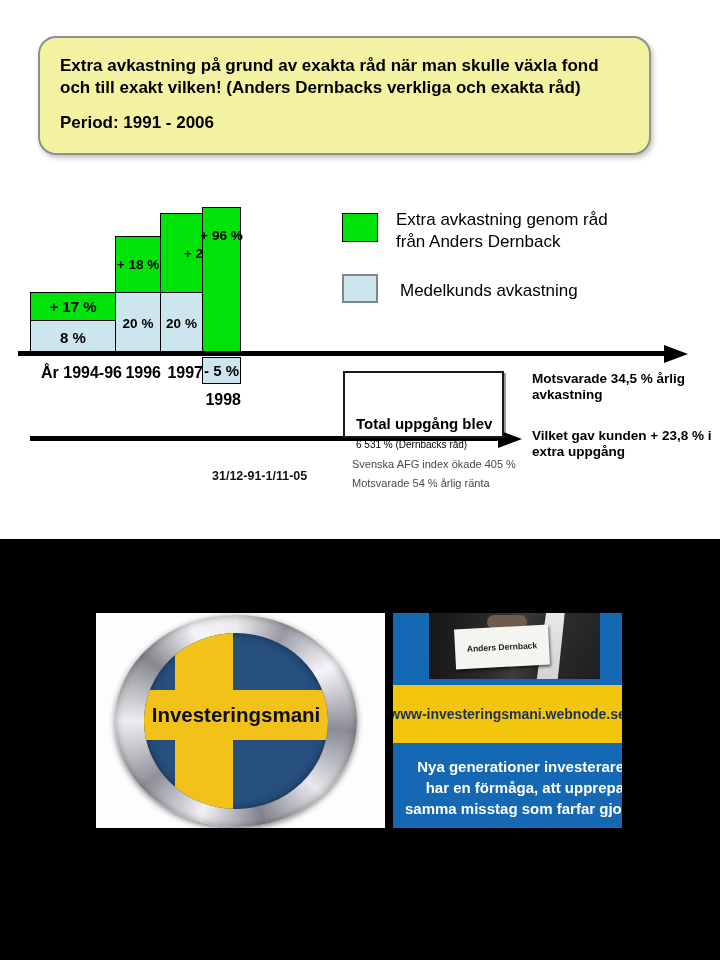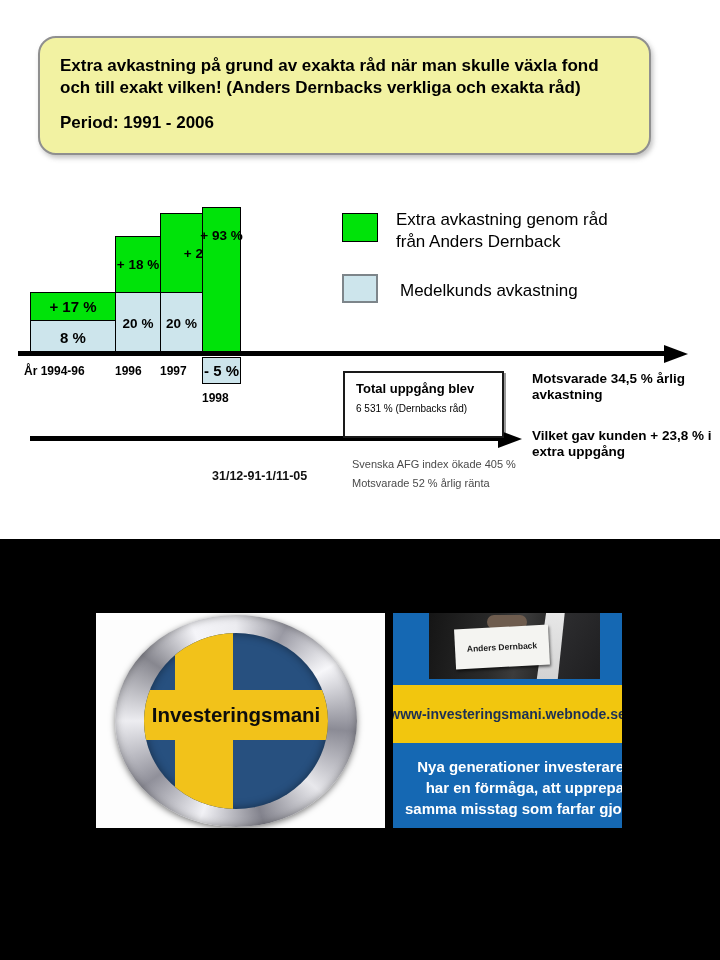--- a/index.html
+++ b/index.html
@@ -35,41 +35,41 @@
   .fs13 { font-size:13.5px; }
 
   
   .axis1 { position:absolute; left:18px; top:351px; width:650px; height:5px; background:#000; }
   .ah1 { position:absolute; left:664px; top:345px; width:0; height:0;
          border-left:24px solid #000; border-top:9px solid transparent; border-bottom:9px solid transparent; }
   .axis2 { position:absolute; left:30px; top:436px; width:470px; height:5px; background:#000; }
   .ah2 { position:absolute; left:498px; top:430px; width:0; height:0;
          border-left:24px solid #000; border-top:9px solid transparent; border-bottom:9px solid transparent; }
 
-  .catlabel { position:absolute; font-size:12px; font-weight:bold; color:#000; text-align:left; }
+  .catlabel { position:absolute; font-size:16px; font-weight:bold; color:#000; text-align:right; }
   .c1 { left:24px;  top:364px; width:98px; }
   .c2 { left:115px; top:364px; width:46px; }
   .c3 { left:160px; top:364px; width:43px; }
   .c4 { left:202px; top:391px; width:39px; }
 
   
   .lg-swatch { position:absolute; width:36px; height:29px; }
   .lg-green { left:342px; top:213px; background:#00e309; border:1px solid #000; }
   .lg-blue  { left:342px; top:274px; background:#cde5ec; border:2px solid #7d858a; }
   .lg-text { position:absolute; font-size:17px; color:#000; line-height:1.32; }
   .lt1 { left:396px; top:209px; width:250px; }
   .lt2 { left:400px; top:280px; width:250px; }
 
   
   .total-box {
     position:absolute; left:343px; top:371px; width:161px; height:67px;
     background:#fff; border:2px solid #1a1a1a; padding:8px 0 0 11px;
     box-shadow:2px 2px 0 rgba(0,0,0,.4);
   }
-  .total-box .l1 { font-size:13px; font-weight:bold; }
+  .total-box .l1 { font-size:15px; font-weight:bold;margin-top:34px; }
   .total-box .l2 { font-size:10px; font-weight:normal; margin-top:7px; }
 
   .right-note { position:absolute; left:532px; top:371px; width:182px; }
   .right-note p { font-size:13.5px; font-weight:bold; color:#000; line-height:1.22; }
   .right-note p + p { margin-top:24px; }
 
   .index-note { position:absolute; left:352px; top:459px; width:230px; }
   .index-note p { font-size:11px; color:#4a4a4a; line-height:1.0; margin-bottom:8px; }
 
   .date-label { position:absolute; left:212px; top:469px; font-size:12.5px; font-weight:bold; color:#111; }
@@ -148,21 +148,21 @@
       </div>
 
     <div class="bar green b3g">
         <span class="fs13">+ 20 %</span>
       </div>
     <div class="bar blue b3b">
         <span class="fs13">20 %</span>
       </div>
 
     <div class="bar green b4g">
-        <span class="fs13">+ 93 %</span>
+        <span class="fs13">+ 96 %</span>
       </div>
     <div class="bar blue b4b">
         <span class="fs15">- 5 %</span>
       </div>
 
     <div class="axis1"></div>
     <div class="ah1"></div>
 
     <div class="catlabel c1">År 1994-96</div>
     <div class="catlabel c2">1996</div>
@@ -185,21 +185,21 @@
       <div class="l2">6 531 % (Dernbacks råd)</div>
     </div>
 
     <div class="right-note">
       <p>Motsvarade 34,5 % årlig avkastning</p>
       <p>Vilket gav kunden + 23,8 % i extra uppgång</p>
     </div>
 
     <div class="index-note">
       <p>Svenska AFG index ökade 405 %</p>
-      <p>Motsvarade 52 % årlig ränta</p>
+      <p>Motsvarade 54 % årlig ränta</p>
     </div>
 
     <div class="date-label">31/12-91-1/11-05</div>
   </div>
 
   <div class="band"></div>
 
   <div class="collage">
 
     <div class="panel-left">

